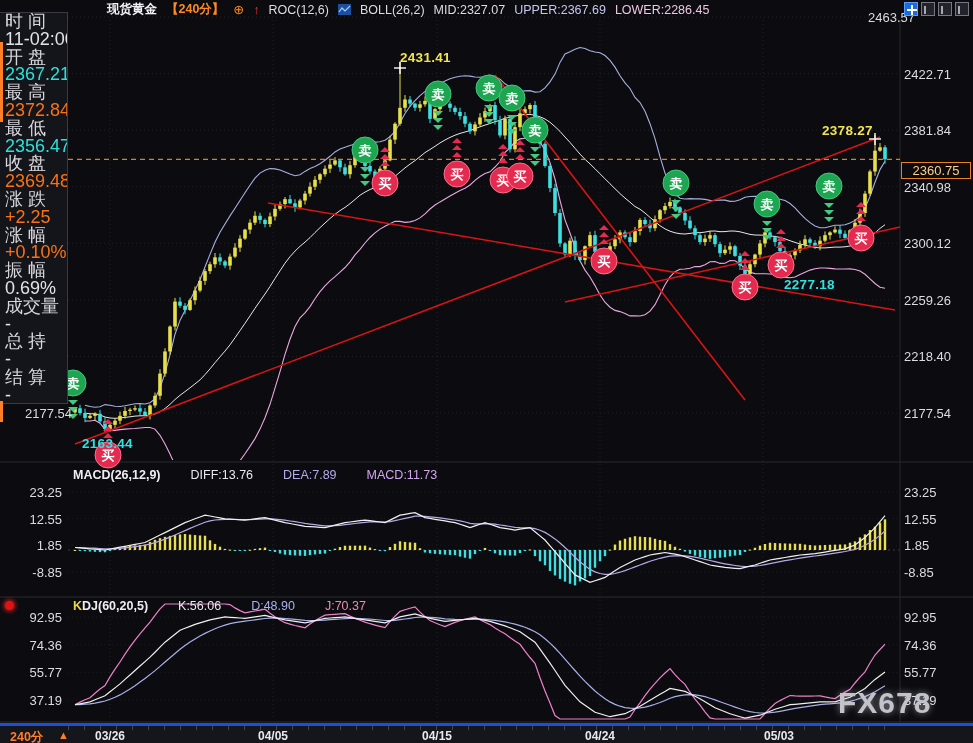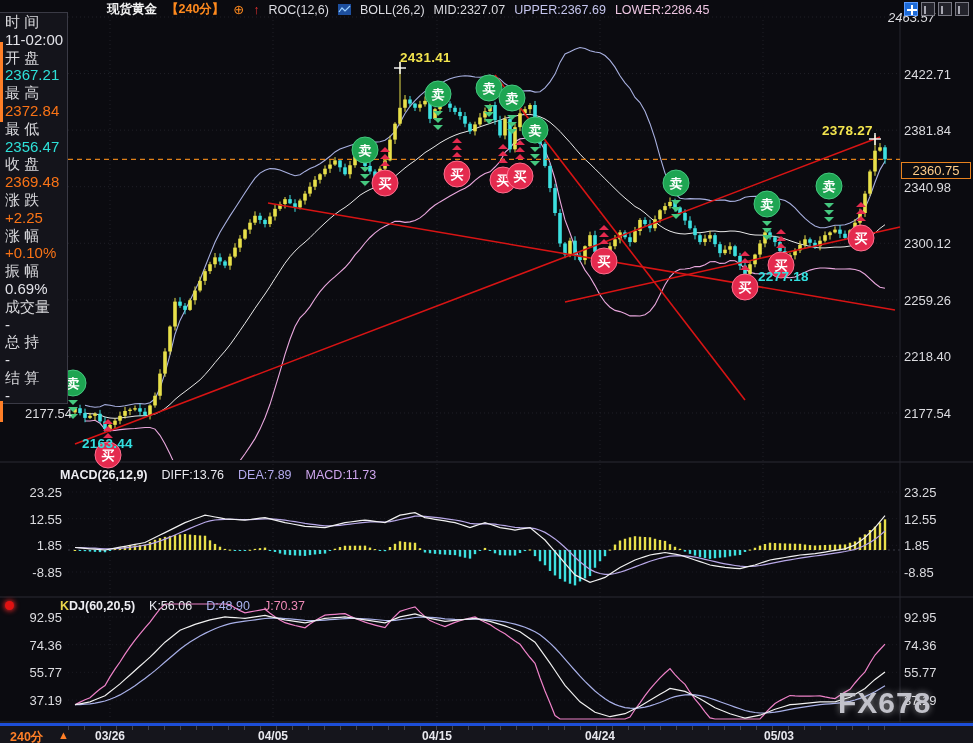--- a/index.html
+++ b/index.html
@@ -20,34 +20,34 @@
 .boll-ico{width:13px;height:11px;display:inline-block}
 #tb-icons{position:absolute;right:4px;top:2px;display:flex;gap:3px;z-index:5}
 .tbi{width:14px;height:14px;border:1px solid #787882;background:#23232b;position:relative}
 .tbi.blue{background:#1d6bd8;border-color:#5a9aff}
 .tbi.blue::before{content:"";position:absolute;left:6px;top:2px;width:2px;height:10px;background:#fff}
 .tbi.blue::after{content:"";position:absolute;left:2px;top:6px;width:10px;height:2px;background:#fff}
 .tbi.plain::before{content:"";position:absolute;left:2px;top:3px;width:2px;height:8px;background:#a8a8b2;
   box-shadow:3px 2px 0 -1px #a8a8b2,6px 1px 0 -1px #a8a8b2}
 
 #sidebar{position:absolute;left:0;top:12px;width:68px;height:392px;background:#14141b;
-  border:1px solid #3a3a45;border-left:none;z-index:5;font-size:15px;overflow:hidden}
+  border:1px solid #3a3a45;border-left:none;z-index:5;font-size:18px;overflow:hidden}
 .srow{height:17.8px;line-height:17.8px;padding-left:5px;white-space:nowrap}
 .lab{color:#d8d8dc}
 .v-cyan{color:#2ee0d8}.v-yellow{color:#f97316}.v-white{color:#e2e2e8}
 .orange-strip{position:absolute;left:0;width:3px;background:#ff7f27;z-index:6}
 
 .axlabel{position:absolute;font-size:13px;color:#dcdce0;z-index:3;white-space:nowrap}
 .axleft{width:58px;text-align:right}
 #price-chip{position:absolute;left:901px;width:70px;height:17px;border:1px solid #e8821e;
   background:#0b0b10;color:#ffce8a;font-size:13px;text-align:center;line-height:15px;z-index:3}
 .ann{position:absolute;font-weight:bold;font-size:13.5px;letter-spacing:.3px;z-index:3}
 .ann-yellow{color:#f2e44e}.ann-cyan{color:#33e0e0}
 
-.hdr{position:absolute;left:60px;font-size:12.5px;display:flex;gap:14px;white-space:nowrap;z-index:3}
+.hdr{position:absolute;left:73px;font-size:12.5px;display:flex;gap:30px;white-space:nowrap;z-index:3}
 .h-title{font-weight:bold;color:#ededf2}
 .h-first{color:#e8d44a}
 .h-diff{color:#e8e8ee}.h-dea{color:#b4aaee}.h-macd{color:#cfa6ee}
 .h-k{color:#e8e8ee}.h-d{color:#aab2ee}.h-j{color:#ee8ab6}
 #record-icon{position:absolute;left:5px;top:601px;width:9px;height:9px;border-radius:50%;
   background:#e01212;box-shadow:0 0 5px 1px rgba(255,40,40,.85);z-index:3}
 
 #bottombar{position:absolute;left:0;top:723px;width:100%;height:36px;background:#15151c;
   border-top:3px solid #1d4ed8;z-index:4;font-size:12px;font-weight:bold}
 #bottombar::before{content:"";position:absolute;left:68px;right:73px;top:0;height:4px;
@@ -816,21 +816,21 @@
     <div id="bb-thumb"></div>
     <div id="bb-chip"></div>
   <span class="bb-date" style="left: 110px;">03/26</span>
       <span class="bb-date" style="left: 273px;">04/05</span>
       <span class="bb-date" style="left: 437px;">04/15</span>
       <span class="bb-date" style="left: 600px;">04/24</span>
       <span class="bb-date" style="left: 763px; padding-left: 32px;">05/03</span>
     </div>
 
   <div id="watermark">FX678</div>
-<div class="axlabel" style="left: 888px; top: 10px; font-style: italic;">2463.57</div>
+<div class="axlabel" style="left: 868px; top: 10px;">2463.57</div>
     <div class="axlabel" style="left: 904px; top: 66.57px;">2422.71</div>
     <div class="axlabel" style="left: 904px; top: 123.14px;">2381.84</div>
     <div class="axlabel" style="left: 904px; top: 179.71px;">2340.98</div>
     <div class="axlabel" style="left: 904px; top: 236.28px;">2300.12</div>
     <div class="axlabel" style="left: 904px; top: 292.85px;">2259.26</div>
     <div class="axlabel" style="left: 904px; top: 349.42px;">2218.40</div>
     <div class="axlabel" style="left: 904px; top: 405.99px;">2177.54</div>
     <div class="axlabel axleft" style="left: 14px; top: 406px;">2177.54</div>
     <div class="axlabel axleft" style="left: 4px; top: 485px;">23.25</div>
     <div class="axlabel" style="left: 904px; top: 485px;">23.25</div>
@@ -843,15 +843,15 @@
     <div class="axlabel axleft" style="left: 4px; top: 610px;">92.95</div>
     <div class="axlabel" style="left: 904px; top: 610px;">92.95</div>
     <div class="axlabel axleft" style="left: 4px; top: 637.67px;">74.36</div>
     <div class="axlabel" style="left: 904px; top: 637.67px;">74.36</div>
     <div class="axlabel axleft" style="left: 4px; top: 665.34px;">55.77</div>
     <div class="axlabel" style="left: 904px; top: 665.34px;">55.77</div>
     <div class="axlabel axleft" style="left: 4px; top: 693.01px;">37.19</div>
     <div class="axlabel" style="left: 904px; top: 693.01px;">37.19</div>
     <div class="ann ann-yellow" style="left: 400px; top: 50px;">2431.41</div>
     <div class="ann ann-yellow" style="left: 822px; top: 123px;">2378.27</div>
-    <div class="ann ann-cyan" style="left: 758px; top: 269px;">2277.18</div>
+    <div class="ann ann-cyan" style="left: 758px; top: 277px; padding-left: 26px;">2277.18</div>
     <div class="ann ann-cyan" style="left: 82px; top: 436px;">2163.44</div>
   </div>
 
 </body></html>

